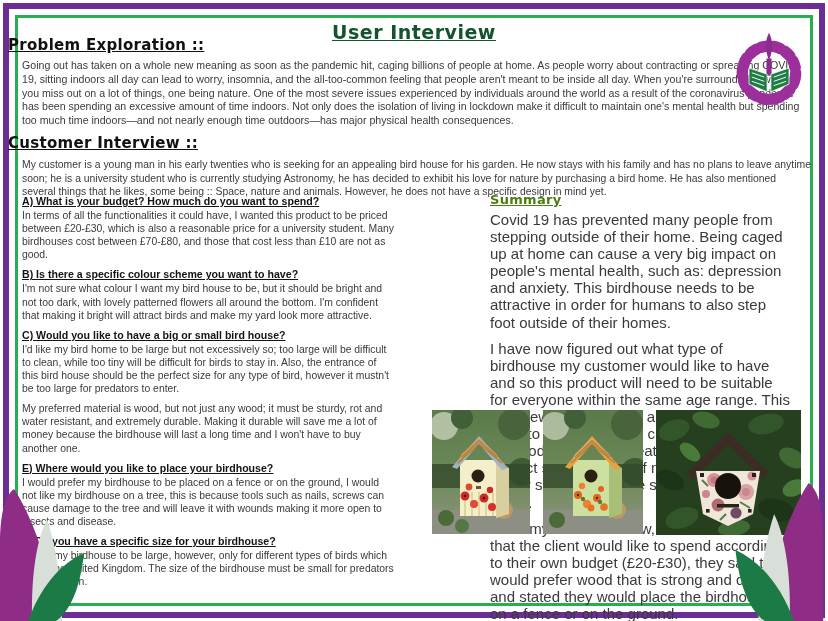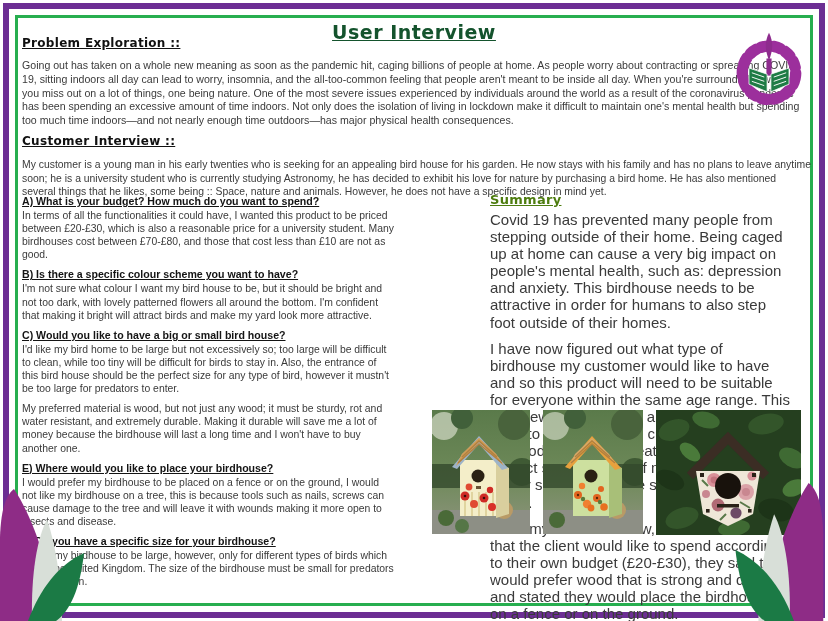--- a/index.html
+++ b/index.html
@@ -12,22 +12,22 @@
   .frame-green{position:absolute;left:15px;top:15px;right:15px;bottom:15px;border:3px solid #27AE4F;z-index:1;}
   .content{position:absolute;inset:0;z-index:2;}
 
   
   .page-title{
     position:absolute;top:21px;left:0;width:100%;text-align:center;
     font-family:"DejaVu Sans", sans-serif;font-weight:bold;font-size:19px;color:#14532d;
     text-decoration:underline;letter-spacing:.5px;
   }
   .section-heading{
-    position:absolute;left:22px;
-    font-family:"DejaVu Sans", sans-serif;font-weight:bold;font-size:12px;color:#111;
+    position:absolute;left:8px;
+    font-family:"DejaVu Sans", sans-serif;font-weight:bold;font-size:15px;color:#111;
     text-decoration:underline;letter-spacing:.3px;
   }
   #problem-heading{top:36px;}
   #customer-heading{top:134px;}
   .body-par{position:absolute;left:22px;font-size:10.6px;line-height:1.3;text-align:left;}
   #problem-body{top:59px;width:788px;}
   #customer-body{top:158px;width:790px;font-size:10.4px;}
 
   
   .qa-col{position:absolute;left:22px;top:195px;width:372px;}

